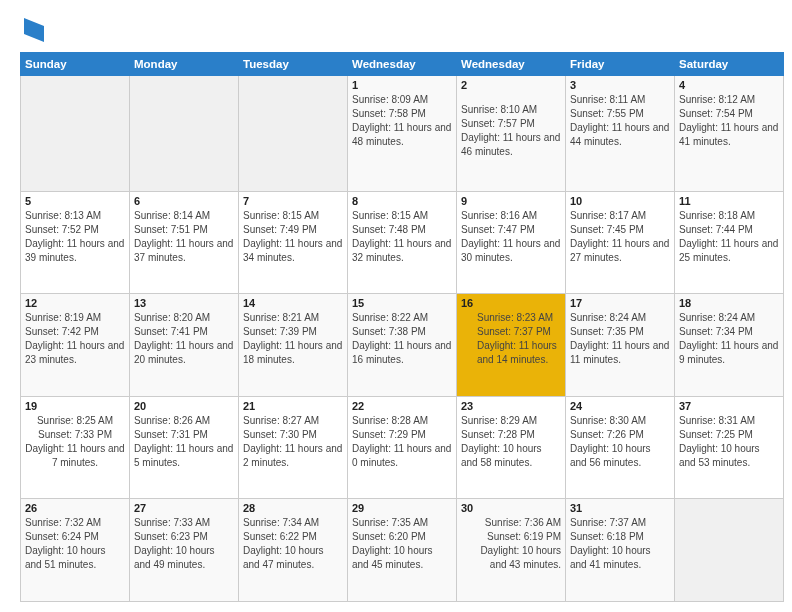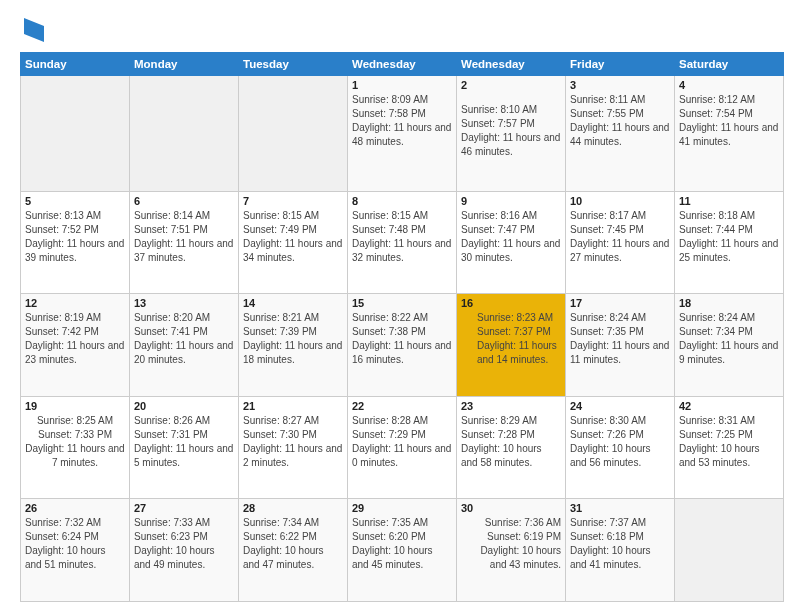--- a/index.html
+++ b/index.html
@@ -282,21 +282,21 @@
 Sunset: 7:28 PM
 Daylight: 10 hours and 58 minutes.</div>
           </td>
           <td style="background: rgb(255, 255, 255);">
             <span class="day-number">24</span>
             <div class="day-info" style="white-space: pre-line;">Sunrise: 8:30 AM
 Sunset: 7:26 PM
 Daylight: 10 hours and 56 minutes.</div>
           </td>
           <td style="background: rgb(255, 255, 255);">
-            <span class="day-number">42</span>
+            <span class="day-number">37</span>
             <div class="day-info" style="white-space: pre-line;">Sunrise: 8:31 AM
 Sunset: 7:25 PM
 Daylight: 10 hours and 53 minutes.</div>
           </td>
         </tr>
         <tr>
           <td style="background: rgb(249, 249, 249);">
             <span class="day-number">26</span>
             <div class="day-info" style="white-space: pre-line;">Sunrise: 7:32 AM
 Sunset: 6:24 PM

